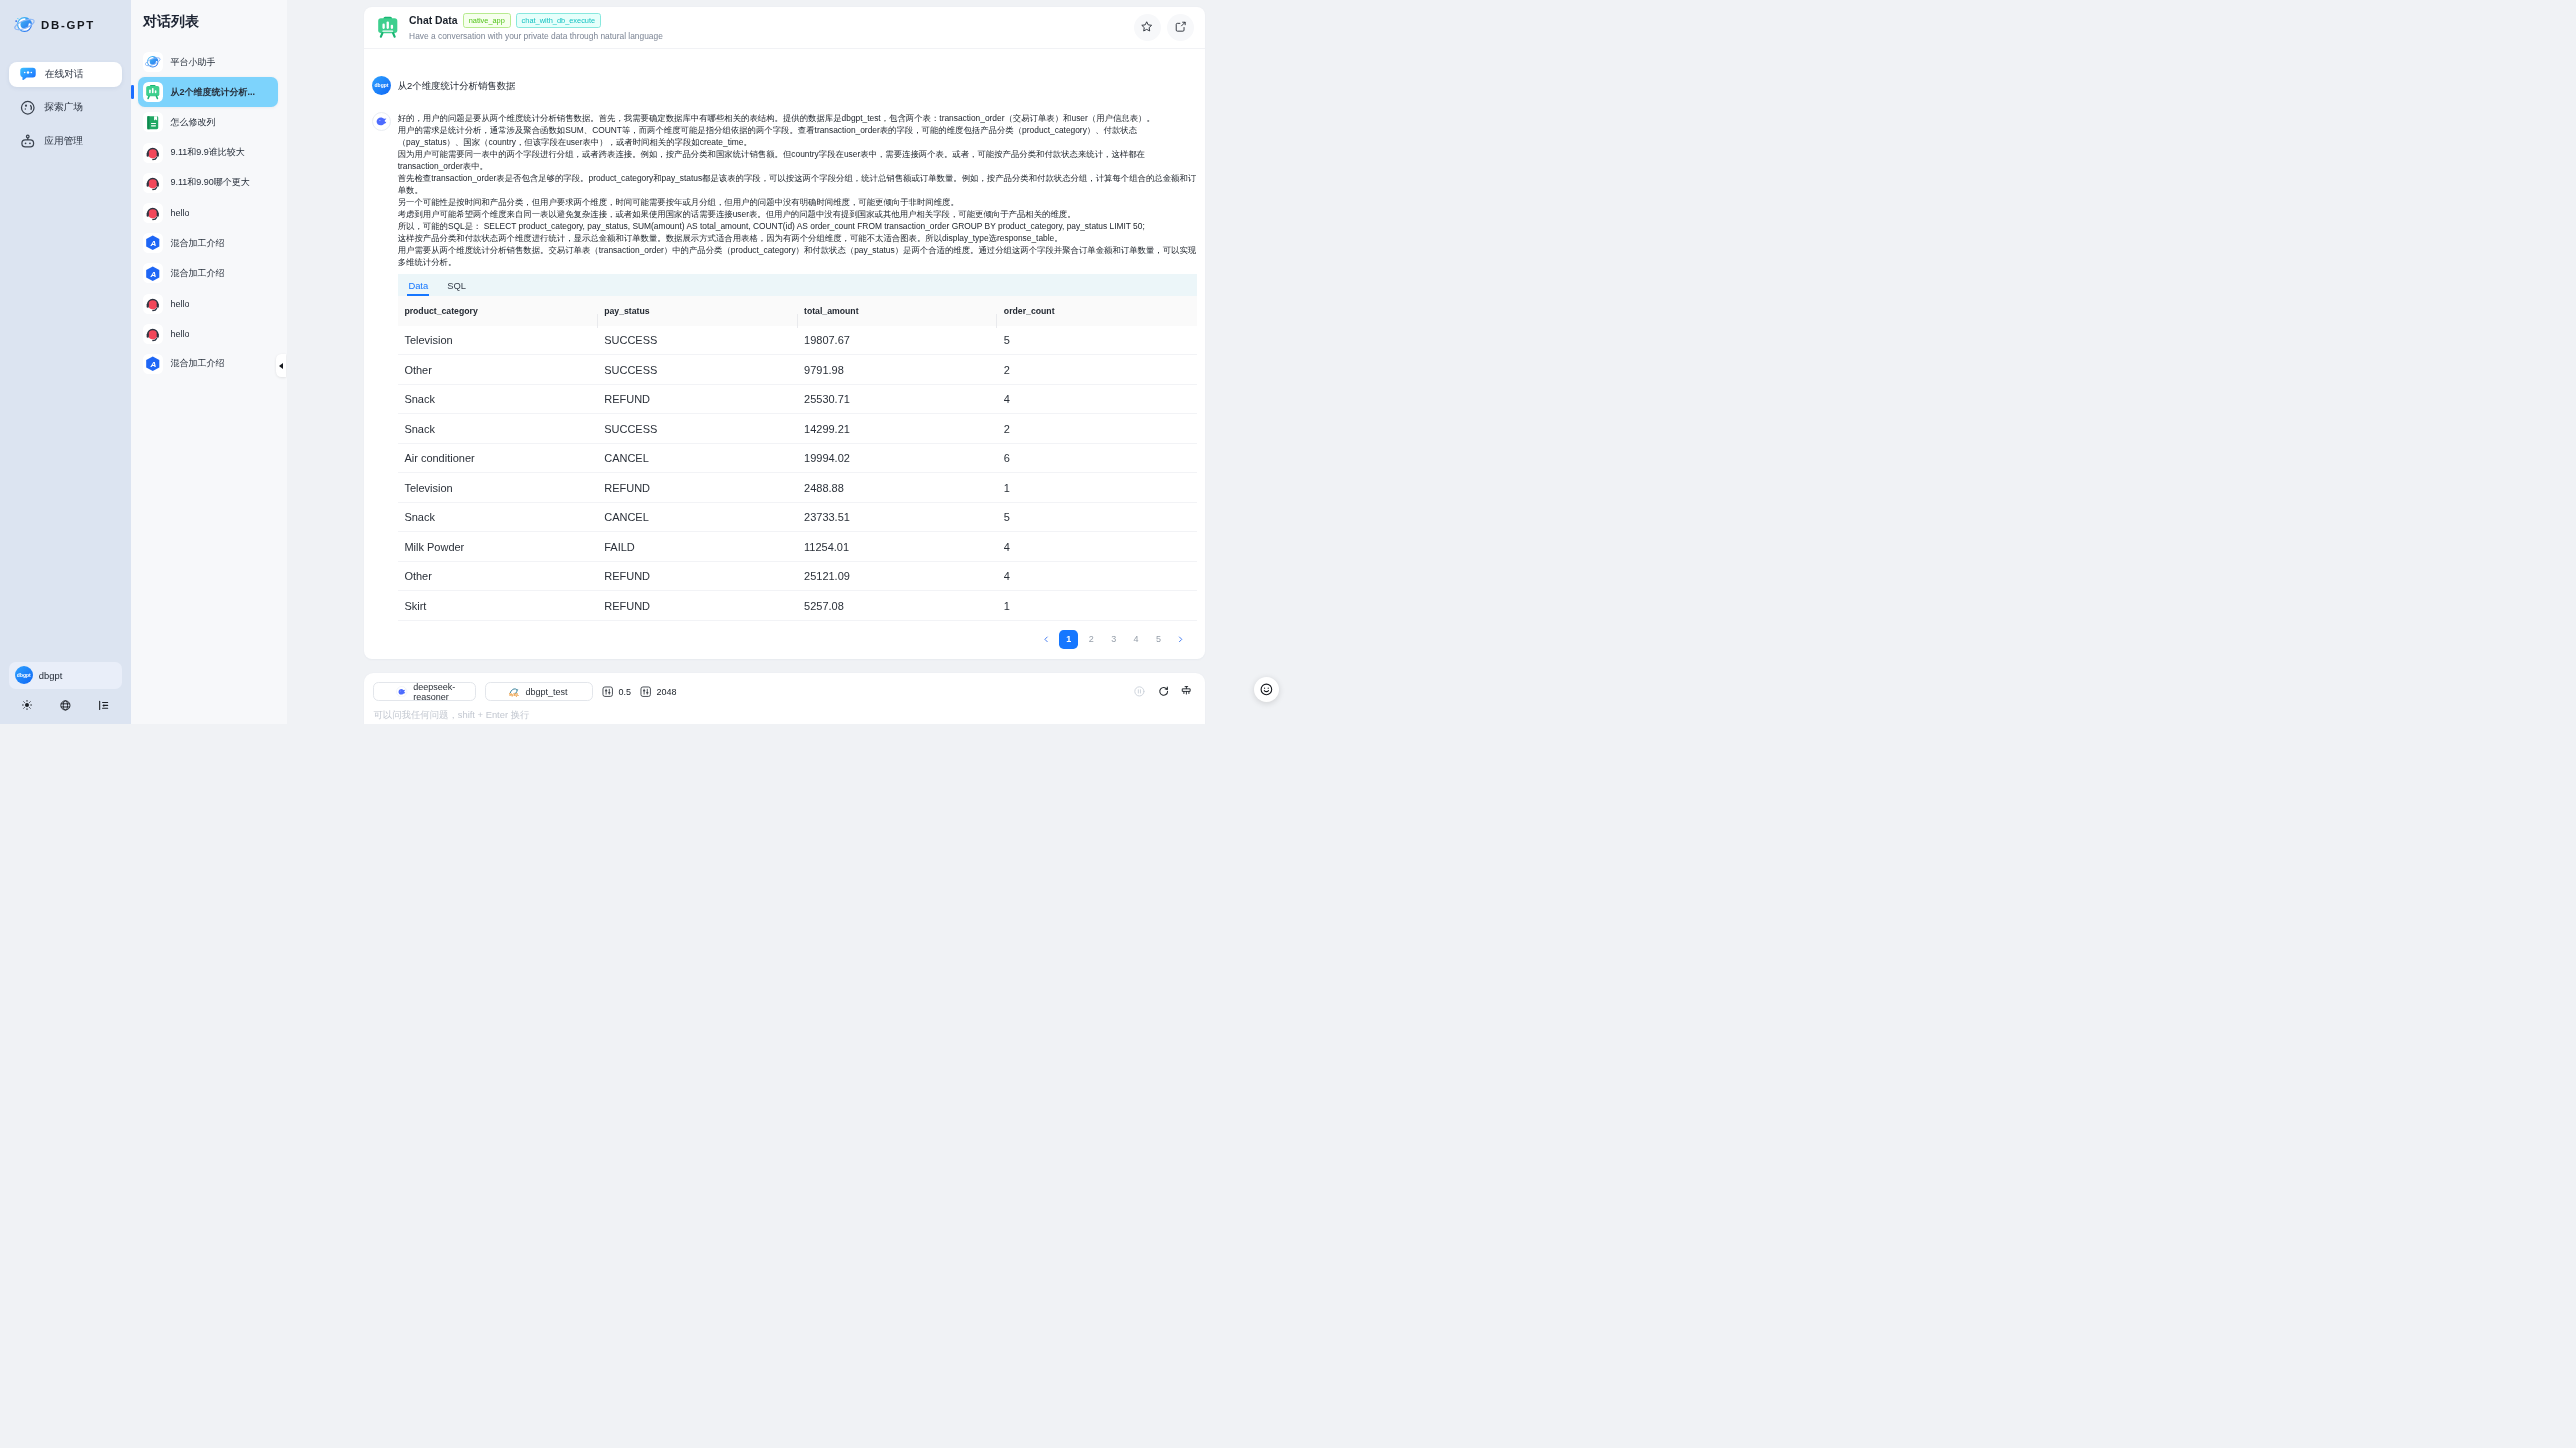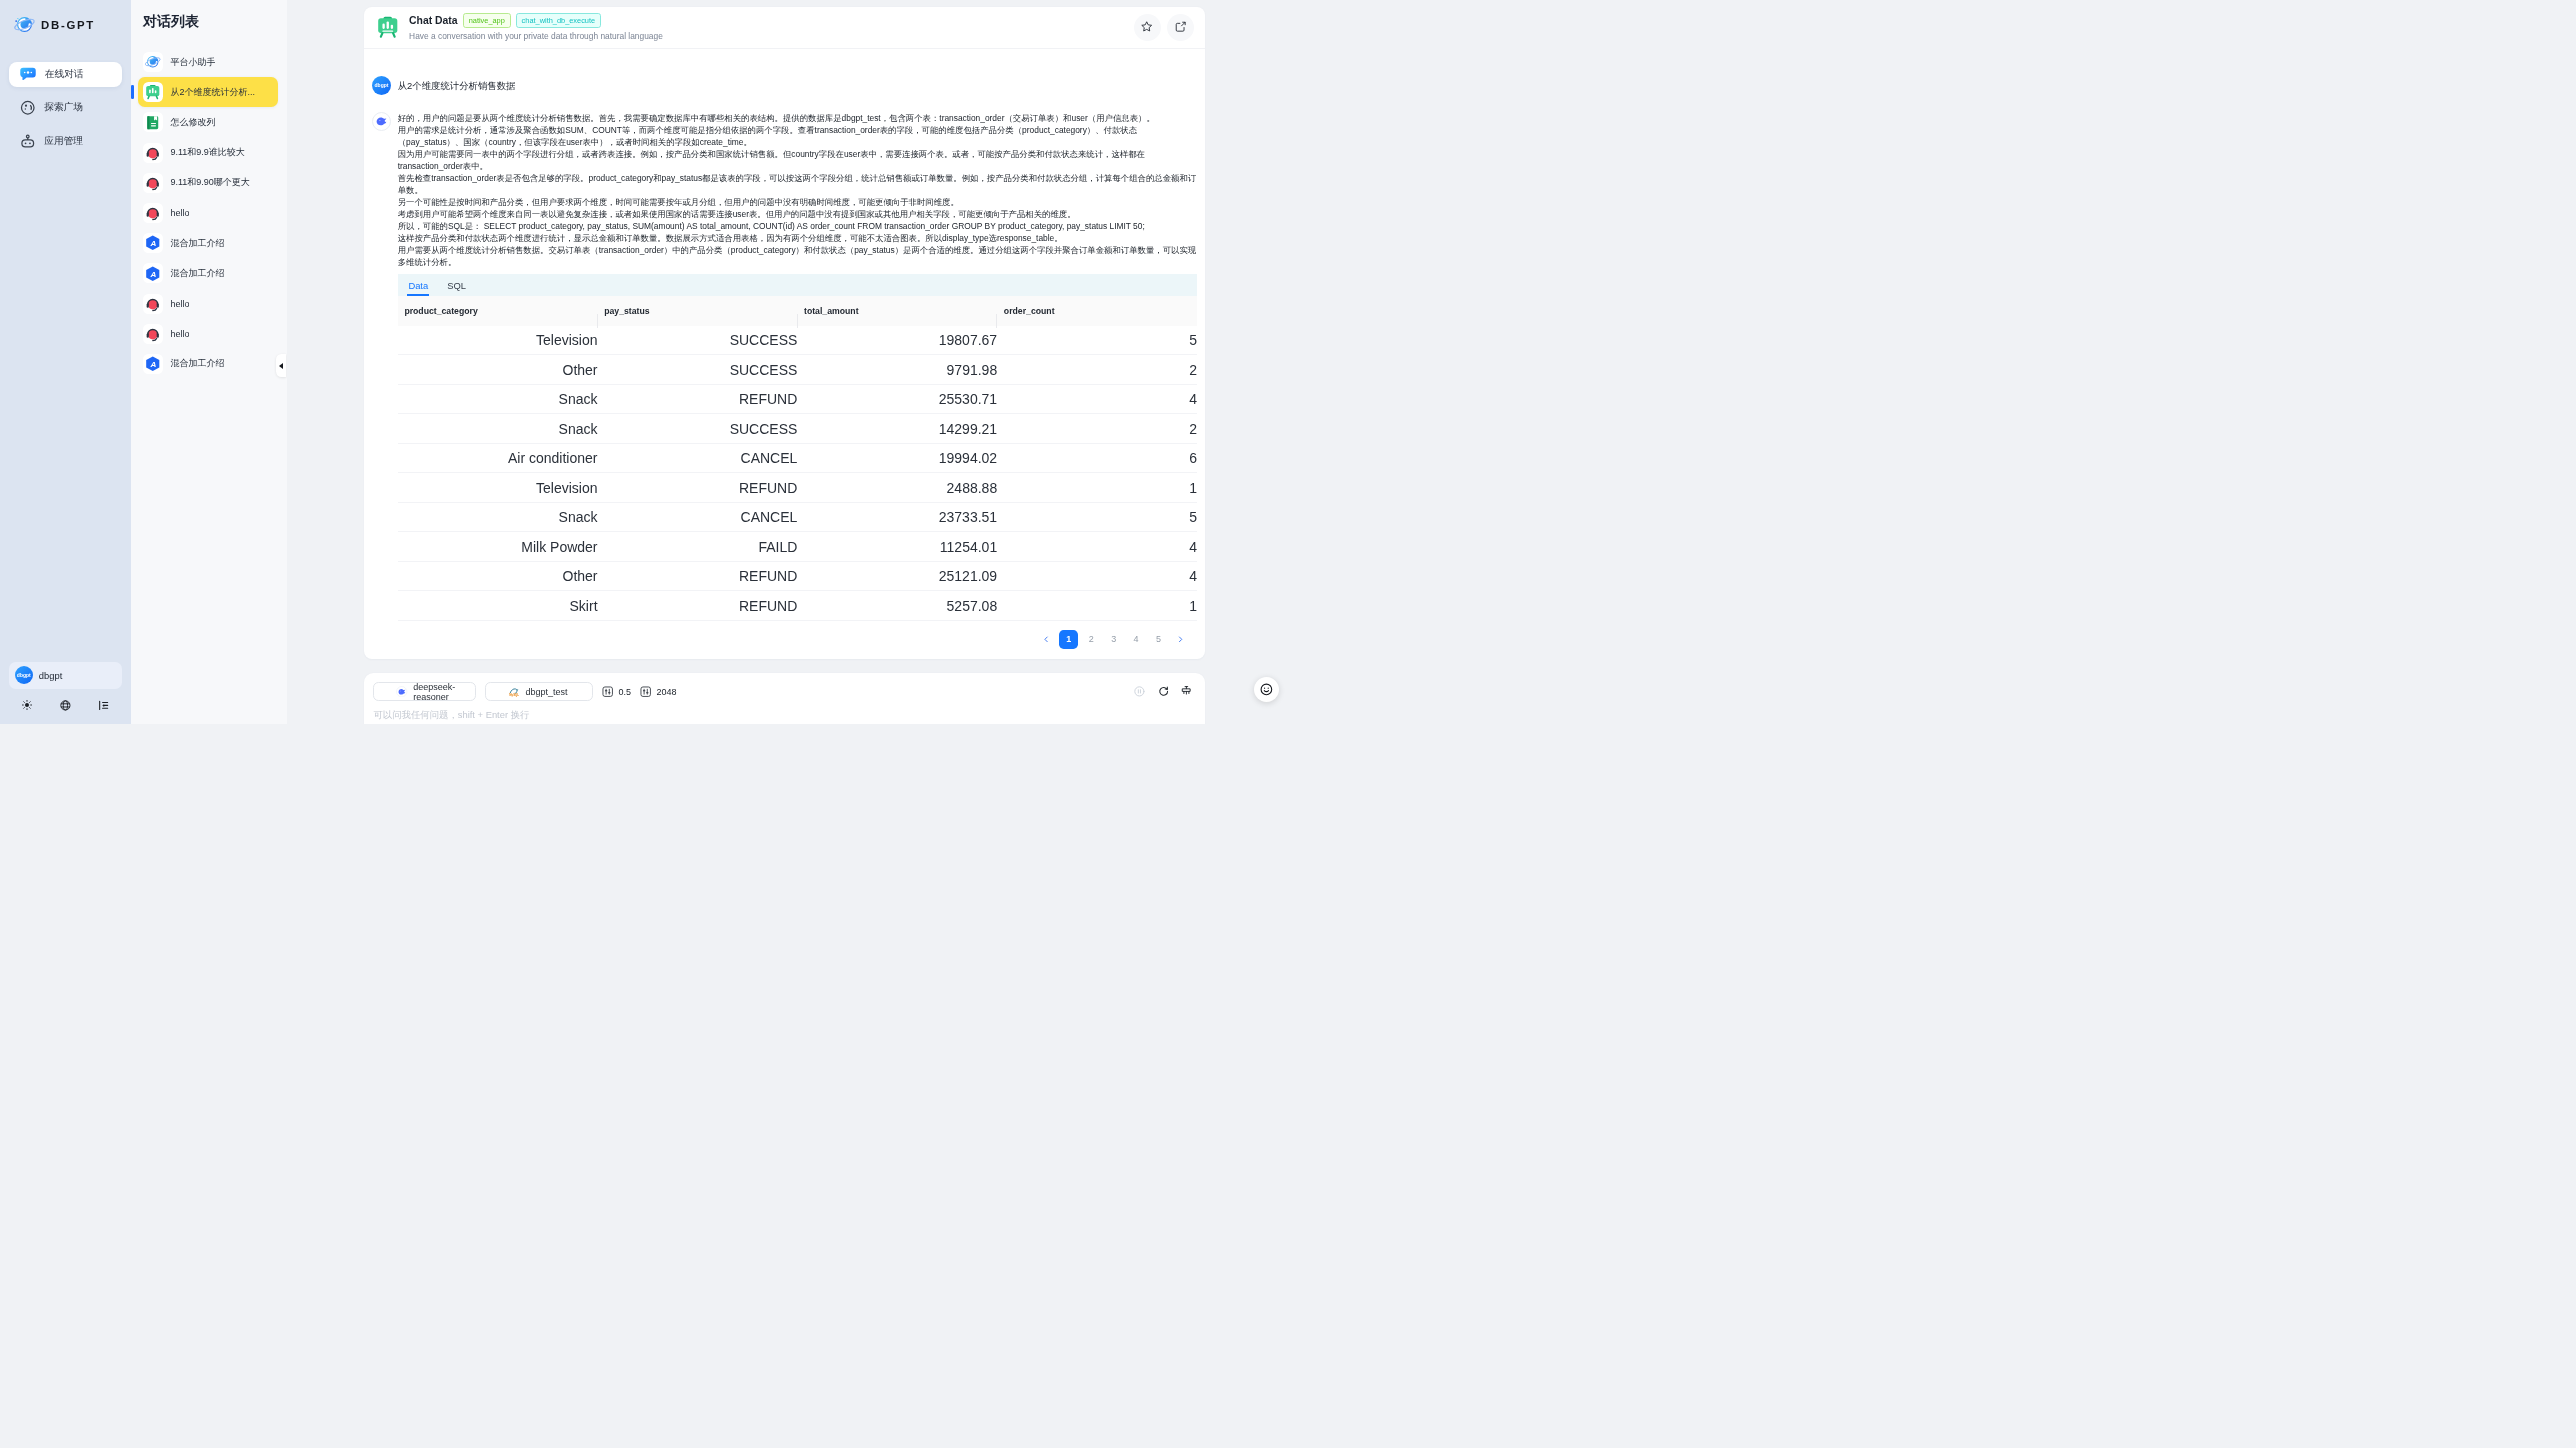--- a/index.html
+++ b/index.html
@@ -18,21 +18,21 @@
   .user-chip { background:#e9eef9; border-radius:6.7px; height:27px; display:flex; align-items:center; gap:6px; padding:0 5.4px; margin-bottom:10.7px; cursor:pointer; }
   .avatar-sm { width:18px; height:18px; border-radius:50%; background:linear-gradient(135deg,#2ea2ff,#0f66f5); color:#fff; font-size:5px; font-weight:700; display:flex; align-items:center; justify-content:center; flex:none; }
   .user-chip .user-name { font-size:9.4px; color:#222a36; }
   .footer-icons { display:flex; justify-content:space-between; padding:0 12px 1.3px; }
   .footer-icons .ic { cursor:pointer; }
 
   
   .chat-list { width:156px; background:#f7f8fa; padding:12px 9.4px 0 6.7px; position:relative; flex:none; }
   .cl-title { font-size:14px; font-weight:700; color:#1d2433; margin:1.3px 0 16px 5.4px; }
   .cl-item { height:29.5px; margin-bottom:0.7px; border-radius:6.7px; display:flex; align-items:center; gap:7.4px; padding:0 5.4px; position:relative; cursor:pointer; }
-  .cl-item.active { background:#fde047; box-shadow:0 0.7px 2.7px rgba(30,60,120,.06); }
+  .cl-item.active { background:#7dd3fc; box-shadow:0 0.7px 2.7px rgba(30,60,120,.06);font-weight:bold; }
   .cl-item.active::before { content:""; position:absolute; left:-6.7px; top:8px; width:2.7px; height:13.4px; border-radius:1.3px; background:#1b6dff; }
   .cl-icon { width:20px; height:20px; border-radius:5.4px; background:#fff; display:flex; align-items:center; justify-content:center; flex:none; }
   .cl-label { font-size:9px; color:#262e3a; white-space:nowrap; overflow:hidden; }
   .collapse-handle { position:absolute; right:0.7px; top:354px; width:10px; height:23px; background:#fff; border-radius:5.4px 0 0 5.4px; box-shadow:0 0.7px 2.7px rgba(0,0,0,.10); display:flex; align-items:center; justify-content:center; cursor:pointer; }
   .collapse-handle i { width:0; height:0; border-top:3px solid transparent; border-bottom:3px solid transparent; border-right:4px solid #14171d; }
 
   
   .main { flex:1; background:#f0f2f5; position:relative; overflow:hidden; }
   .chat-column { margin-left:77px; width:841px; }
 
@@ -61,21 +61,21 @@
 
   .result-panel { margin-top:6.7px; }
   .tabs { background:#ecf6f9; height:22px; display:flex; align-items:stretch; gap:19px; padding:0 0 0 10.7px; }
   .tab { font-size:9.4px; color:#38404c; display:flex; align-items:center; position:relative; cursor:pointer; }
   .tab.active { color:#1677ff; }
   .tab.active::after { content:""; position:absolute; bottom:0; left:-1.3px; width:21.5px; height:2px; background:#1677ff; }
   .thead { display:flex; background:#fafafa; height:29.5px; align-items:center; }
   .th { flex:1; padding-left:6.7px; font-size:8.7px; font-weight:700; color:#232932; position:relative; }
   .th:not(:last-child)::after { content:""; position:absolute; right:0; top:7.4px; height:14.8px; width:0.7px; background:#e9eaed; }
   .trow { display:flex; height:29.5px; align-items:center; border-bottom:0.7px solid #f2f3f6; }
-  .td { flex:1; padding-left:6.7px; font-size:14px; color:#2a3039;text-align:right; }
+  .td { flex:1; padding-left:6.7px; font-size:11px; color:#2a3039; }
   .pagination { display:flex; justify-content:flex-end; align-items:center; gap:3.4px; margin:8.7px 6.7px 0 0; }
   .page { min-width:19px; height:19px; border-radius:4.7px; display:flex; align-items:center; justify-content:center; font-size:9px; color:#959ea9; cursor:pointer; }
   .page.active { background:#1677ff; color:#fff; font-weight:700; }
   .page-arrow { width:19px; height:19px; display:flex; align-items:center; justify-content:center; cursor:pointer; }
 
   
   .composer-card { margin-top:14px; background:#fff; border-radius:9.4px; height:75px; position:relative; padding:8.7px 9.4px; box-shadow:0 0.7px 2px rgba(30,50,90,.04); }
   .controls { display:flex; align-items:center; gap:8.7px; }
   .select { height:19.5px; border:0.7px solid #e3e6eb; border-radius:5.4px; background:#fff; display:flex; align-items:center; gap:5.4px; padding:0 22px; font-size:9px; color:#2a3038; cursor:pointer; }
   .select .grow { flex:1; }

